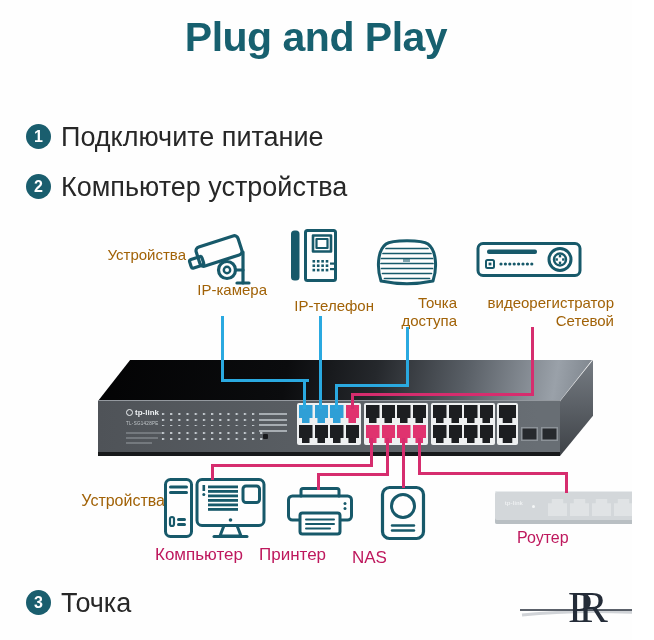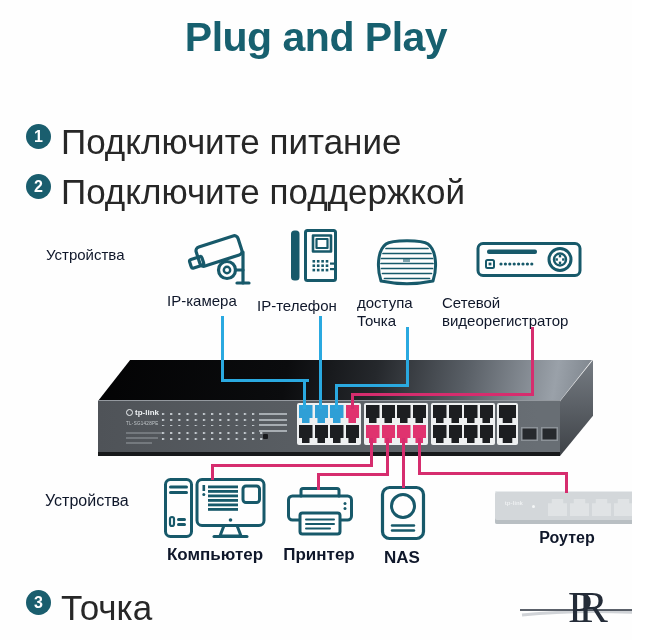--- a/index.html
+++ b/index.html
@@ -3,25 +3,25 @@
 <meta charset="utf-8">
 <style>
   html,body{margin:0;padding:0;background:#ffffff;font-family:"Liberation Sans",sans-serif;}
   #stage{position:relative;width:632px;height:640px;background:#fefefe;overflow:hidden;}
   .abs{position:absolute;}
 
   
   .title{left:0;right:0;top:14px;text-align:center;font-size:41px;font-weight:700;color:#17606f;letter-spacing:-0.5px;}
   .step-circle{width:25px;height:25px;border-radius:50%;background:#1a5e6e;color:#fff;font-size:16px;font-weight:700;
                display:flex;align-items:center;justify-content:center;}
-  .step-label{font-size:35px;color:#272727;}
-
-  
-  .lbl{color:#0f172a;font-size:15px;line-height:18px;text-align:left;}
-  .lbl-bottom{color:#0f172a;font-size:17px;line-height:20px;text-align:center;font-weight:bold;}
+  .step-label{font-size:27px;color:#272727;}
+
+  
+  .lbl{color:#a16207;font-size:15px;line-height:18px;text-align:right;}
+  .lbl-bottom{color:#be185d;font-size:17px;line-height:20px;}
 
   
   .line{position:absolute;z-index:6;}
   .c-blue{background:#2aa9e0;}
   .c-pink{background:#d62d6e;}
 
   
   .sw-top{left:98px;top:360px;width:494px;height:41px;z-index:1;
           clip-path:polygon(6.5% 0,100% 0,93.5% 100%,0 100%);
           background:linear-gradient(100deg,#030304 0%,#0b0c0e 38%,#25282c 56%,#595f66 74%,#9aa1a9 92%,#7c838b 100%);}
@@ -65,21 +65,21 @@
 </head>
 <body>
 
 <div id="stage">
 
   <div class="abs title">Plug and Play</div>
 
   <div class="abs step-circle" style="left:26px;top:124px;">1</div>
   <div class="abs step-label" style="left:61px;top:122px;">Подключите питание</div>
   <div class="abs step-circle" style="left:26px;top:174px;">2</div>
-  <div class="abs step-label" style="left:61px;top:172px;">Подключите поддержкой</div>
+  <div class="abs step-label" style="left:61px;top:172px;">Компьютер устройства</div>
 
   <div class="abs lbl" style="left:46px;top:246px;width:140px;">
     <div>Устройства</div>
   </div>
 
   <div class="abs icon" style="left:183px;top:230px;z-index:4;">
     <svg width="70" height="58" viewBox="0 0 70 58" fill="none" stroke="#17596a" stroke-width="3.2" stroke-linejoin="round" stroke-linecap="round">
       <rect x="14" y="11" width="44" height="20" rx="4" transform="rotate(-18 36 21)"></rect>
       <rect x="7" y="28" width="13" height="9" rx="2" transform="rotate(-18 13 32)"></rect>
       <circle cx="44" cy="40" r="8.5"></circle>
@@ -148,29 +148,29 @@
       <circle cx="84" cy="18.5" r="6" stroke-width="2.4"></circle>
       <g fill="#17596a" stroke="none">
         <rect x="82.8" y="14" width="2.4" height="2.4"></rect>
           <rect x="82.8" y="20.6" width="2.4" height="2.4"></rect>
         <rect x="79.5" y="17.3" width="2.4" height="2.4"></rect>
           <rect x="86.1" y="17.3" width="2.4" height="2.4"></rect>
       </g>
     </svg>
   </div>
 
-  <div class="abs lbl" style="left:167px;top:292px;width:100px;">IP-камера</div>
-  <div class="abs lbl" style="left:257px;top:297px;width:100px;">IP-телефон</div>
+  <div class="abs lbl" style="left:167px;top:281px;width:100px;">IP-камера</div>
+  <div class="abs lbl" style="left:274px;top:297px;width:100px;">IP-телефон</div>
   <div class="abs lbl" style="left:357px;top:294px;width:100px;">
+    <div>Точка</div>
     <div>доступа</div>
-    <div>Точка</div>
   </div>
   <div class="abs lbl" style="left:442px;top:294px;width:172px;">
+    <div>видеорегистратор</div>
     <div>Сетевой</div>
-    <div>видеорегистратор</div>
   </div>
 
   <div class="line c-blue" style="left:221px;top:316px;width:3px;height:66px;"></div>
   <div class="line c-blue" style="left:221px;top:379px;width:88px;height:3px;"></div>
   <div class="line c-blue" style="left:303px;top:379px;width:3px;height:30px;"></div>
   <div class="line c-blue" style="left:319px;top:316px;width:3px;height:93px;"></div>
   <div class="line c-blue" style="left:406px;top:327px;width:3px;height:60px;"></div>
   <div class="line c-blue" style="left:335px;top:384px;width:74px;height:3px;"></div>
   <div class="line c-blue" style="left:335px;top:384px;width:3px;height:25px;"></div>
 

